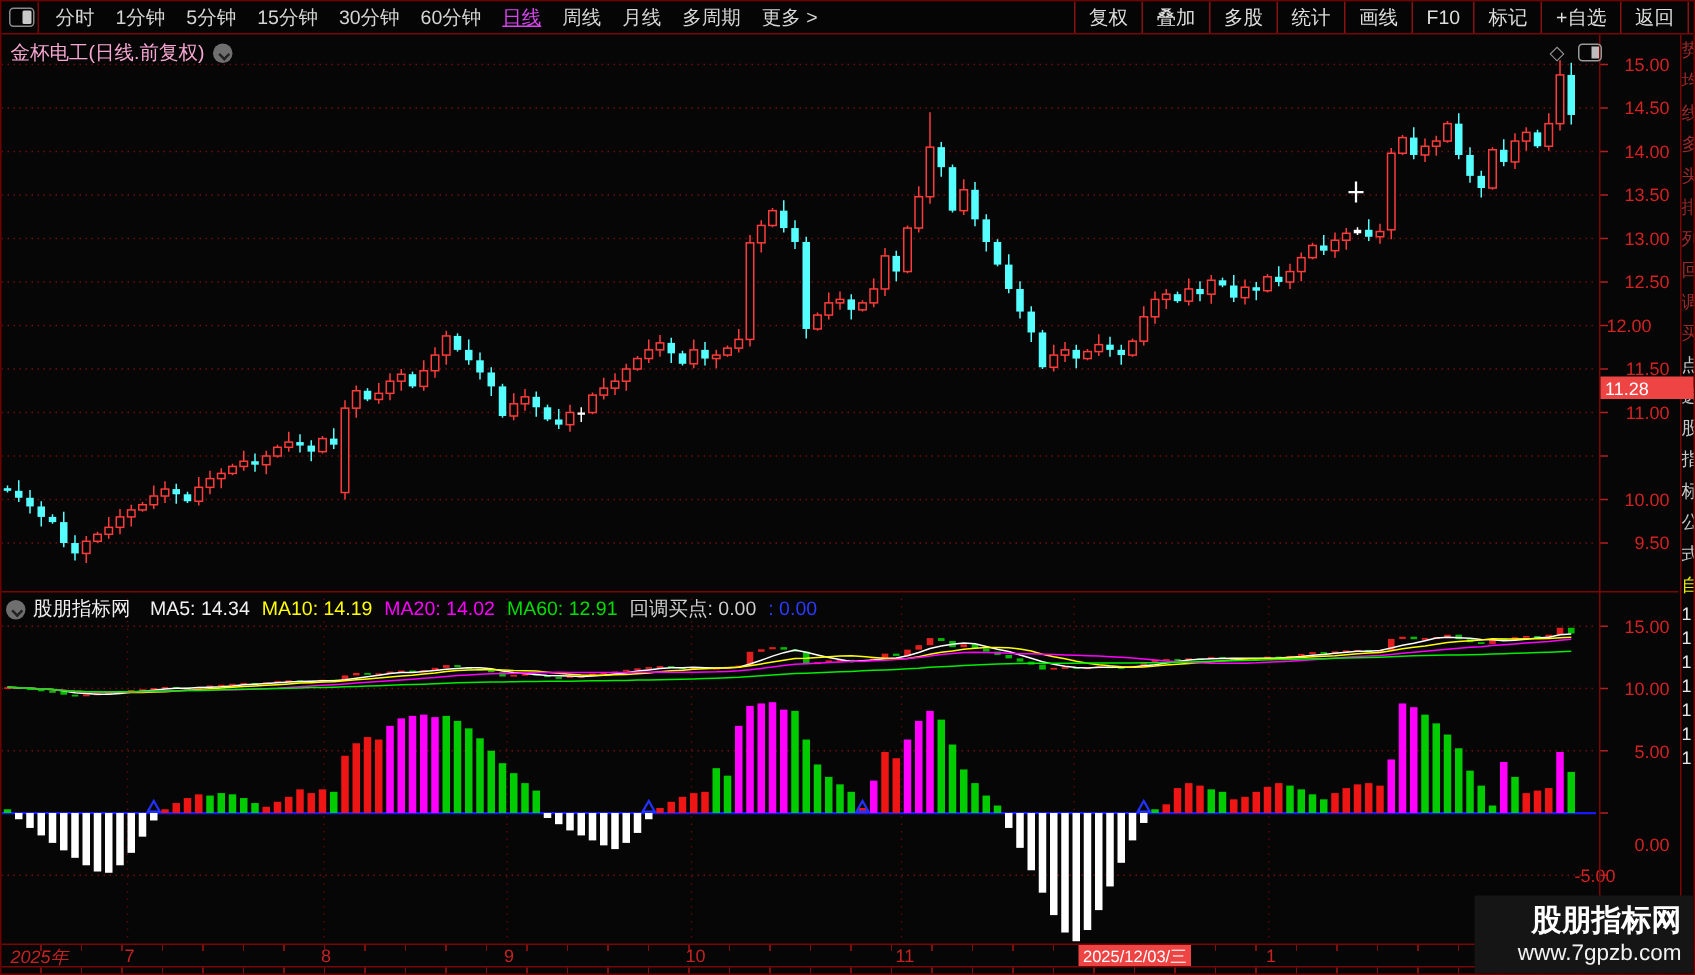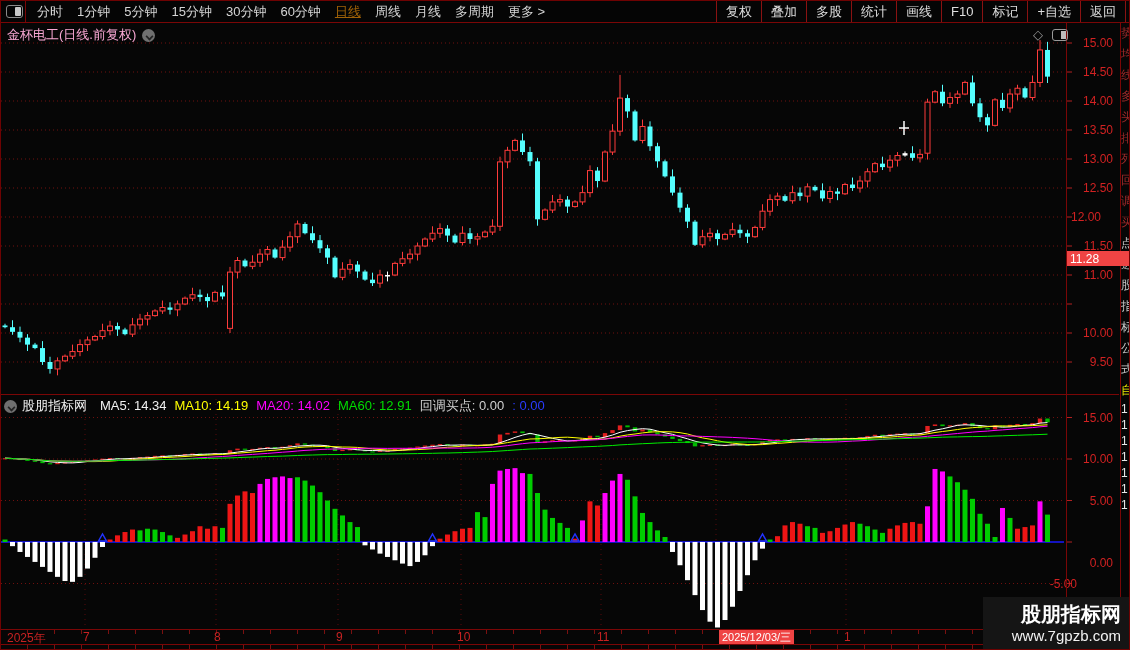--- a/index.html
+++ b/index.html
@@ -7,21 +7,21 @@
           font-family:"Liberation Sans",sans-serif;border:1px solid #6e0202;box-sizing:border-box;}
   #plot{position:absolute;left:0;top:0;z-index:1;}
   .layer{position:absolute;left:0;top:0;width:927px;height:650px;z-index:3;pointer-events:none;}
   .layer *{pointer-events:auto;}
   
   .toolbar{position:absolute;left:0;top:0;width:1128px;height:21px;background:#050505;border-bottom:1px solid #7a0606;z-index:5;}
   .tb-icon{position:absolute;left:5px;top:4px;width:15px;height:11px;border:1px solid #8a8a8a;border-radius:3px;}
   .tb-icon i{display:block;position:absolute;right:1px;top:1px;bottom:1px;width:6px;background:#c9c9c9;border-radius:1px;}
   .tabs{position:absolute;left:24px;top:0;height:21px;display:flex;align-items:center;border-left:1px solid #7a0606;padding-left:4px;}
   .tab{color:#d5d5d5;font-size:13px;padding:0 7px;cursor:default;white-space:nowrap;}
-  .tab.active{color:#a16207;text-decoration:underline;}
+  .tab.active{color:#d946ef;text-decoration:underline;}
   .rbtns{position:absolute;right:3px;top:0;height:21px;display:flex;align-items:stretch;}
   .rbtn{color:#dedede;font-size:13px;display:flex;align-items:center;padding:0 9px;border-left:1px solid #8a1212;white-space:nowrap;}
   .rbtn:last-child{border-right:1px solid #8a1212;}
   
   .title-row{position:absolute;left:6px;top:25px;z-index:5;display:flex;align-items:center;gap:6px;}
   .title-text{color:#f9a8d4;font-size:13px;}
   .chev-circle{width:13px;height:13px;border-radius:50%;background:#6f6f6f;position:relative;display:inline-block;}
   .chev-circle:after{content:"";position:absolute;left:3.5px;top:4px;width:5px;height:5px;border-right:2px solid #222;border-bottom:2px solid #222;transform:rotate(45deg) scale(.8);}
   
   .vline,.hline{position:absolute;background:#7a0606;z-index:4;}
@@ -737,21 +737,21 @@
   <div class="hl-box" style="left:1066px;top:250px;width:63px;height:15px;">11.28</div>
 
   <div class="ind-header">
     <span class="chev-circle"></span>
     <span class="ind-name">股朋指标网</span>
     <span id="ma-items"><span class="ma-item" style="color: rgb(240, 240, 240);">MA5: 14.34</span><span class="ma-item" style="color: rgb(255, 255, 0);">MA10: 14.19</span><span class="ma-item" style="color: rgb(255, 0, 255);">MA20: 14.02</span><span class="ma-item" style="color: rgb(0, 221, 0);">MA60: 12.91</span><span class="ma-item" style="color: rgb(207, 207, 207);">回调买点: 0.00</span><span class="ma-item" style="color: rgb(42, 60, 255);">: 0.00</span></span>
   </div>
 
   <div class="tickrow" style="top:629px;"></div>
   <div class="date-row" id="date-row">
-      <span class="date-label" style="left: 6px;">2025年</span>
+      <span class="date-label" style="left: 6px; font-style: italic;">2025年</span>
       <span class="date-label" style="left: 82px;">7</span>
       <span class="date-label" style="left: 213px;">8</span>
       <span class="date-label" style="left: 335px;">9</span>
       <span class="date-label" style="left: 456px;">10</span>
       <span class="date-label" style="left: 596px;">11</span>
       <span class="date-label" style="left: 843px;">1</span>
     </div>
   <div class="tickrow" style="top:644px;"></div>
   <div class="hl-box" style="left:718px;top:629px;height:14px;font-size:11px;">2025/12/03/三</div>
 

